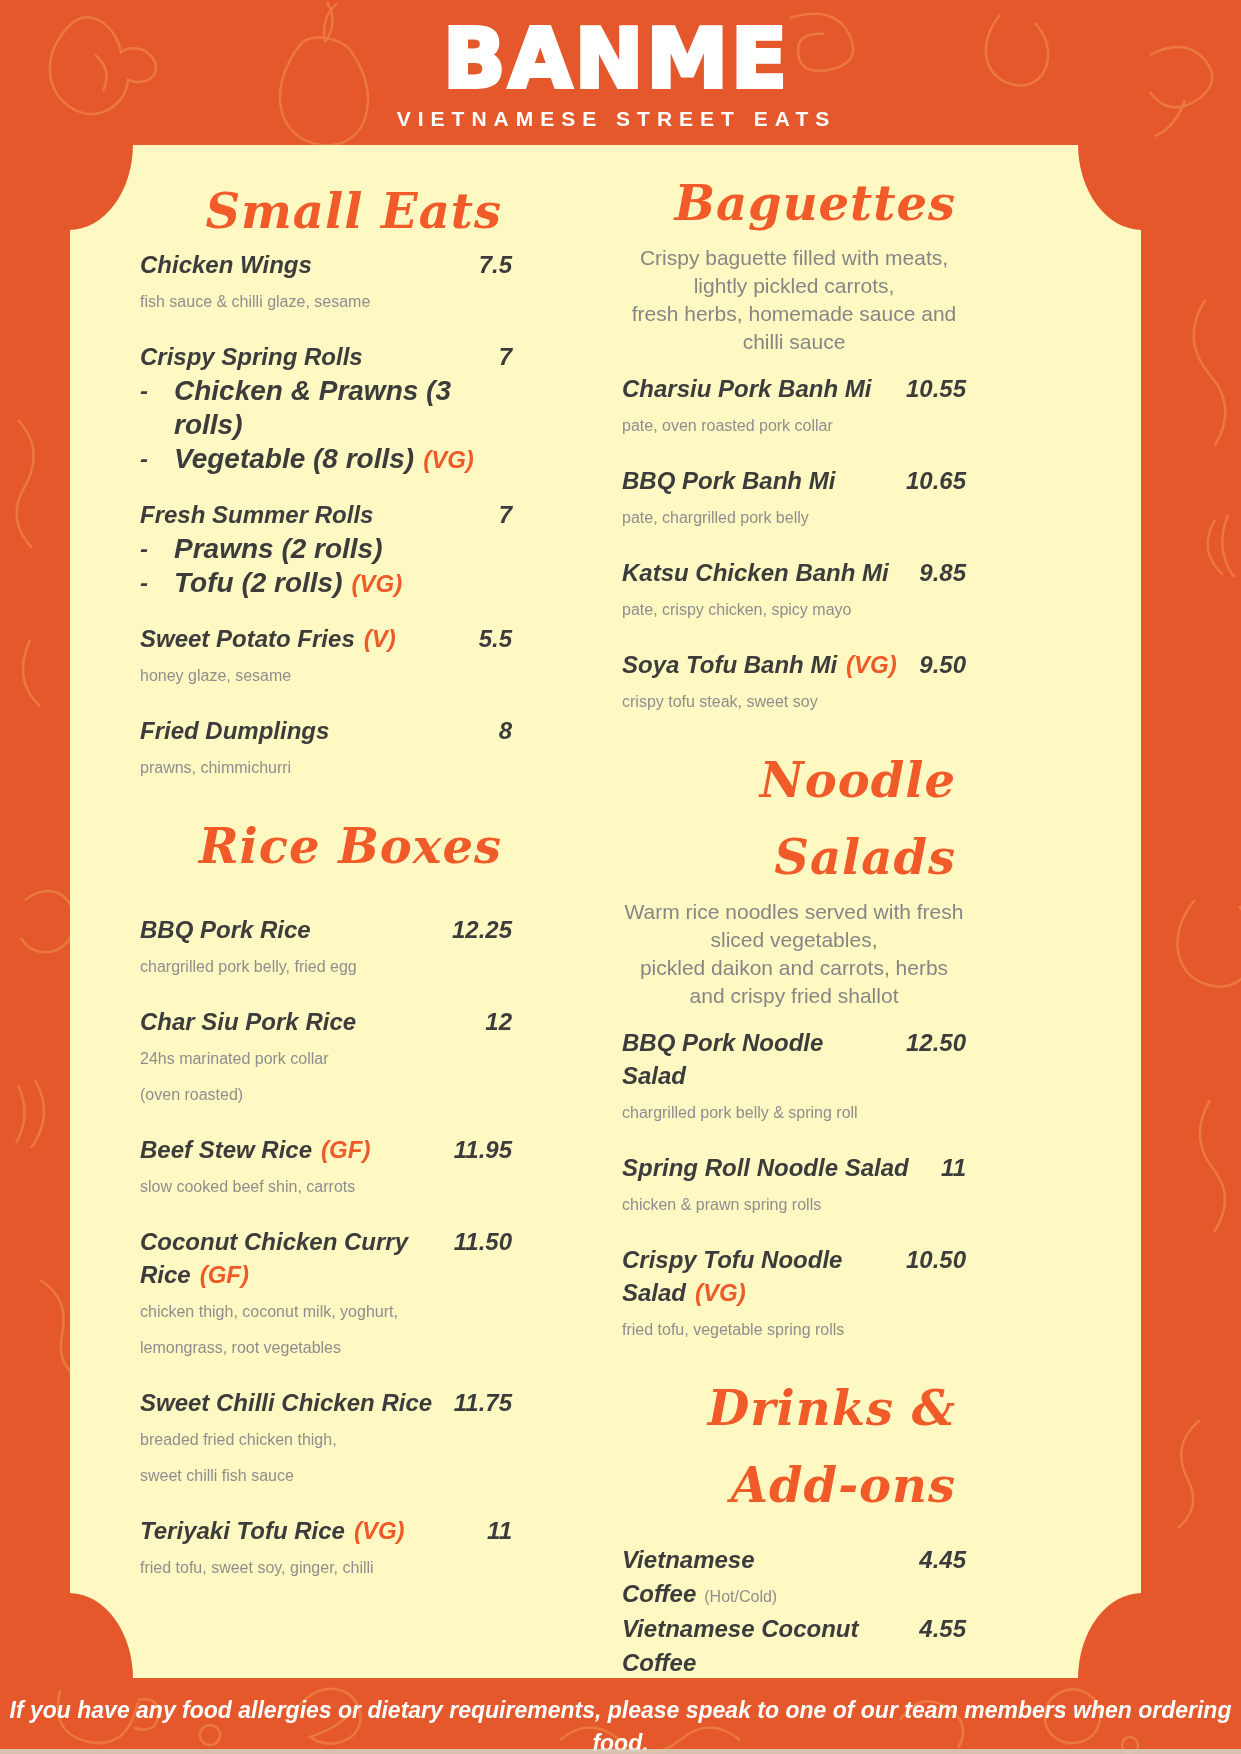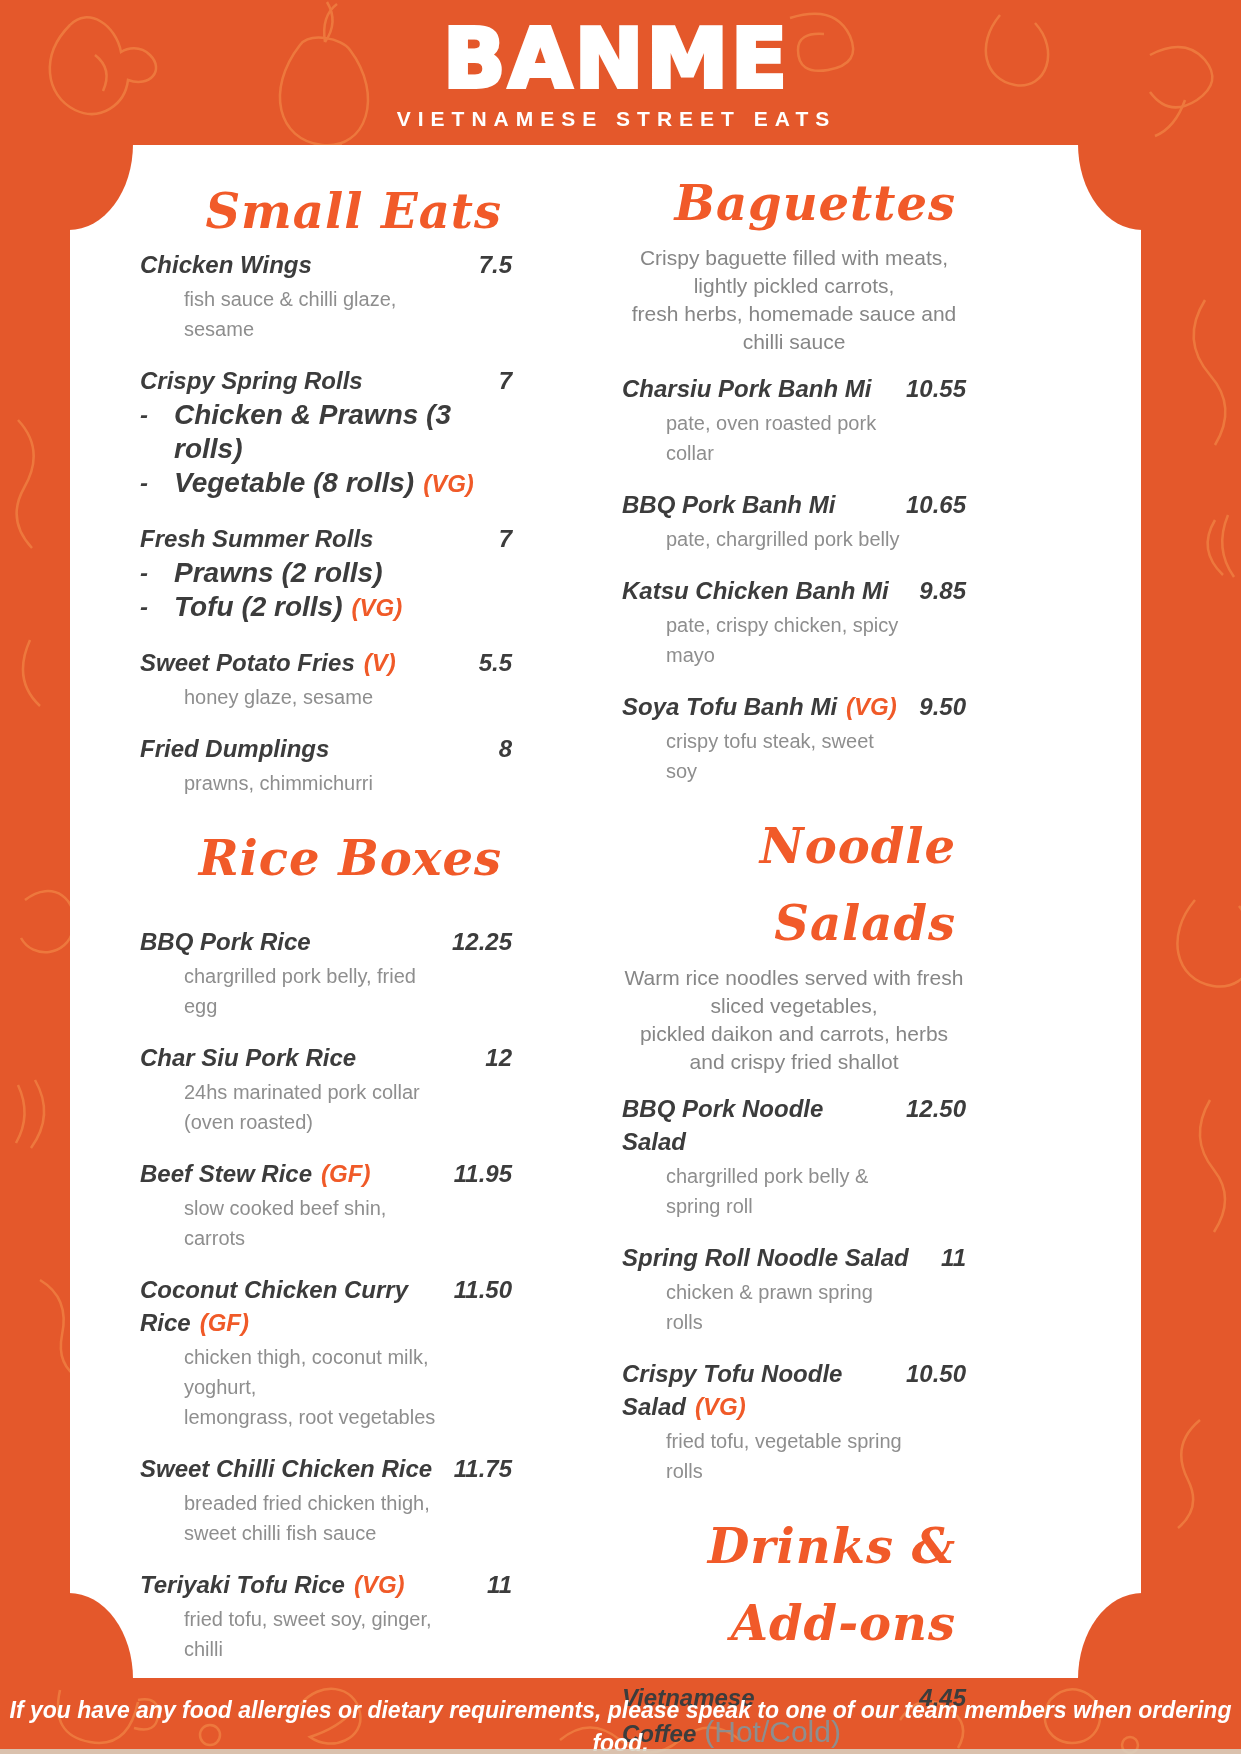--- a/index.html
+++ b/index.html
@@ -12,21 +12,21 @@
   
   .brand{position:absolute;top:18px;left:0;right:8px;text-align:center;color:#fff;z-index:2;}
   .logo{
     font-family:"DejaVu Sans", sans-serif;font-weight:bold;font-size:82px;line-height:1.0;
     letter-spacing:3px;-webkit-text-stroke:4px #ffffff;
   }
   .tagline{margin-top:7px;font-size:21px;font-weight:bold;letter-spacing:7px;}
   
   .card{
     position:absolute;left:70px;top:145px;width:1071px;height:1533px;
-    background:#ffffff;border-radius:24px;z-index:1;
+    background:#fef9c3;border-radius:24px;z-index:1;
   }
   .corner{position:absolute;background:#E4582B;width:64px;height:86px;}
   .corner.tl{top:-1px;left:-1px;border-bottom-right-radius:100%;}
   .corner.tr{top:-1px;right:-1px;border-bottom-left-radius:100%;}
   .corner.bl{bottom:-1px;left:-1px;border-top-right-radius:100%;}
   .corner.br{bottom:-1px;right:-1px;border-top-left-radius:100%;}
   .col{position:absolute;}
   .col-left{left:70px;top:28px;width:372px;}
   .col-right{left:552px;top:20px;width:344px;}
   
@@ -41,28 +41,28 @@
   .intro{
     color:#868686;font-size:21px;line-height:1.34;text-align:center;
     white-space:pre-line;margin:2px 0 18px 0;
   }
   
   .item{margin-bottom:22px;}
   .line{display:flex;align-items:flex-start;}
   .namewrap{flex:1;min-width:0;line-height:30px;}
   .name{font-weight:bold;font-style:italic;color:#3C3C3C;font-size:24px;}
   .tag{font-weight:bold;font-style:italic;color:#F05A28;font-size:24px;margin-left:9px;}
-  .sfx{color:#8E8E8E;font-size:30px;margin-left:8px;}
+  .sfx{color:#8E8E8E;font-size:16px;margin-left:8px;}
   .price{
     flex:none;margin-left:12px;font-weight:bold;font-style:italic;
     color:#3C3C3C;font-size:24px;line-height:30px;
   }
   .desc{
-    color:#8E8E8E;font-size:20px;line-height:30px;margin-top:1px;
-    white-space:pre-line;padding-right:60px;margin-left:44px;
+    color:#8E8E8E;font-size:16px;line-height:36px;margin-top:1px;
+    white-space:pre-line;padding-right:60px;
   }
   .bullets{margin-top:1px;}
   .b{display:flex;line-height:30px;}
   .dash{width:34px;flex:none;color:#3C3C3C;font-weight:bold;font-style:italic;font-size:24px;}
   .btextwrap{flex:1;}
   .btext{color:#3C3C3C;font-weight:bold;font-style:italic;font-size:28px;}
   
   .items.compact .item{margin-bottom:1px;}
   .items.compact .namewrap,.items.compact .price{line-height:31px;}
   

